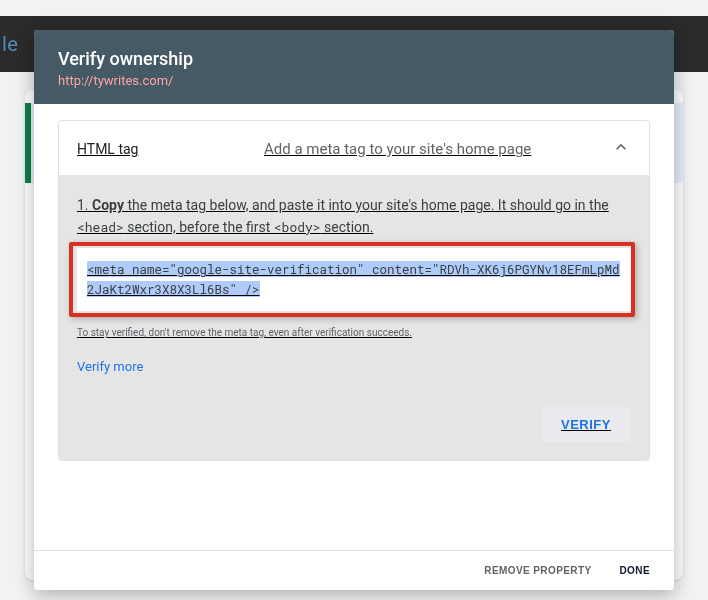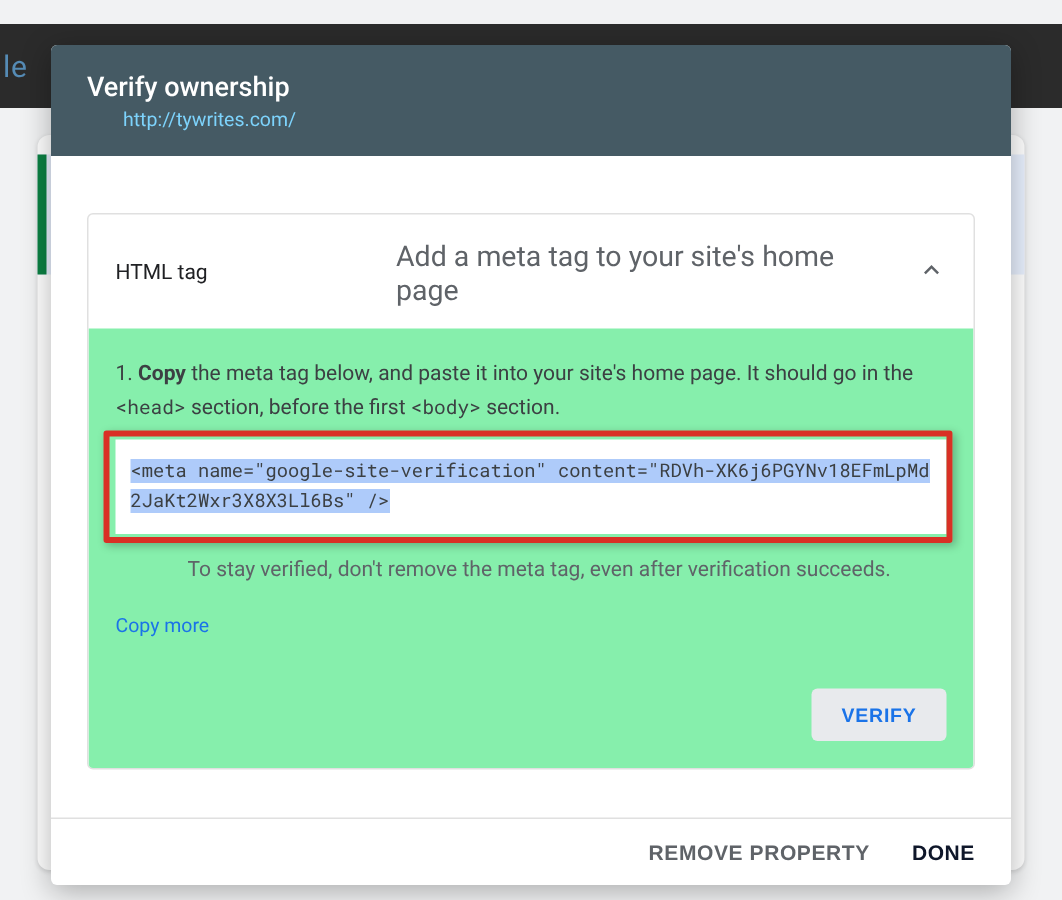--- a/index.html
+++ b/index.html
@@ -11,45 +11,45 @@
   .modal-scrim { position: absolute; top: 56px; left: 0; right: 0; bottom: 0; background: rgba(0,0,0,0.0); }
   .modal {
     position: absolute;
     top: 30px; left: 34px; right: 34px; bottom: 10px;
     background: #fff;
     border-radius: 4px;
     box-shadow: 0 4px 20px rgba(0,0,0,0.3);
     display: flex;
     flex-direction: column;
     overflow: hidden;
-    gap: 22px;
   }
   .modal-header { background: #455a64; color: #fff; padding: 18px 24px 16px 24px; }
   .modal-title { font-size: 18px; font-weight: 500; }
-  .modal-subtitle { font-size: 13px; color: #7dd3fc; margin-top: 4px; margin-left: 24px; }
+  .modal-subtitle { font-size: 13px; color: #fca5a5; margin-top: 4px; }
   .modal-body { flex: 1; overflow-y: auto; padding: 16px 24px 8px 24px; position: relative; }
   .modal-body::-webkit-scrollbar { width: 8px; }
   .modal-body::-webkit-scrollbar-thumb { background: #bdbdbd; border-radius: 4px; }
   .panel {
     border: 1px solid #e0e0e0;
     border-radius: 4px;
     overflow: hidden;
+    text-decoration: underline;
   }
   .panel-header {
     display: flex;
     align-items: center;
     padding: 16px 18px 14px 18px;
     gap: 12px;
     cursor: pointer;
   }
   .panel-name { font-size: 14px; color: #202124; flex: 0 0 auto; width: 175px; }
-  .panel-desc { font-size: 19px; color: #5f6368; flex: 1; }
+  .panel-desc { font-size: 15px; color: #5f6368; flex: 1; }
   .chevron { flex: 0 0 auto; }
   .chevron svg { width: 20px; height: 20px; fill: #5f6368; }
-  .panel-body { background: #86efac; padding: 20px 18px 18px 18px; font-size: 14px; color: #3c4043; line-height: 1.55; }
+  .panel-body { background: #e5e5e5; padding: 20px 18px 18px 18px; font-size: 14px; color: #3c4043; line-height: 1.55; }
   .step { margin-bottom: 10px; }
   .step strong { font-weight: 700; }
   .code-tag { font-family: "Roboto Mono", Menlo, Consolas, monospace; font-size: 13px; }
   .code-box-wrap { position: relative; margin: 8px 0 14px 0; }
   .code-box-border {
     position: absolute; inset: -6px -4px -6px -8px;
     border: 4px solid #d93025;
     border-radius: 2px;
     box-shadow: 2px 2px 6px rgba(0,0,0,0.25);
     pointer-events: none;
@@ -57,21 +57,21 @@
   .code-box {
     background: #fff;
     padding: 12px 10px;
     font-family: "Roboto Mono", Menlo, Consolas, monospace;
     font-size: 12.5px;
     line-height: 1.55;
     white-space: pre-wrap;
     word-break: break-all;
   }
   .code-sel { background: #aecbfa; }
-  .note { font-size: 14px; color: #5f6368; margin-top: 12px; margin-left: 48px; }
+  .note { font-size: 10px; color: #5f6368; margin-top: 12px; }
   .learn-more { color: #1a73e8; font-size: 13px; text-decoration: none; display: inline-block; margin-top: 16px; cursor: pointer; }
   .panel-actions { display: flex; justify-content: flex-end; margin-top: 30px; }
   .verify-btn {
     background: #e8eaed;
     color: #1a73e8;
     font-size: 13px;
     font-weight: 600;
     letter-spacing: 0.5px;
     border: none;
     padding: 10px 20px;
@@ -81,21 +81,21 @@
   .modal-footer {
     border-top: 1px solid #e0e0e0;
     padding: 14px 24px;
     display: flex;
     justify-content: flex-end;
     gap: 28px;
   }
   .footer-btn {
     background: none;
     border: none;
-    font-size: 14px;
+    font-size: 10px;
     font-weight: 600;
     letter-spacing: 0.4px;
     color: #5f6368;
     cursor: pointer;
   }
   .footer-btn.primary { color: #0f172a; }
 </style>
 </head>
 <body>
 
@@ -132,21 +132,21 @@
         </div>
 
         <div class="code-box-wrap">
           <div class="code-box"><span class="code-sel">&lt;meta name="google-site-verification" content="RDVh-XK6j6PGYNv18EFmLpMd2JaKt2Wxr3X8X3Ll6Bs" /&gt;</span></div>
           <div class="code-box-border"></div>
         </div>
 
 
         <div class="note">To stay verified, don't remove the meta tag, even after verification succeeds.</div>
 
-        <a class="learn-more">Copy more</a>
+        <a class="learn-more">Verify more</a>
 
         <div class="panel-actions">
           <button class="verify-btn">VERIFY</button>
         </div>
       </div>
     </div>
   </div>
 
   <div class="modal-footer">
     <button class="footer-btn">REMOVE PROPERTY</button>

